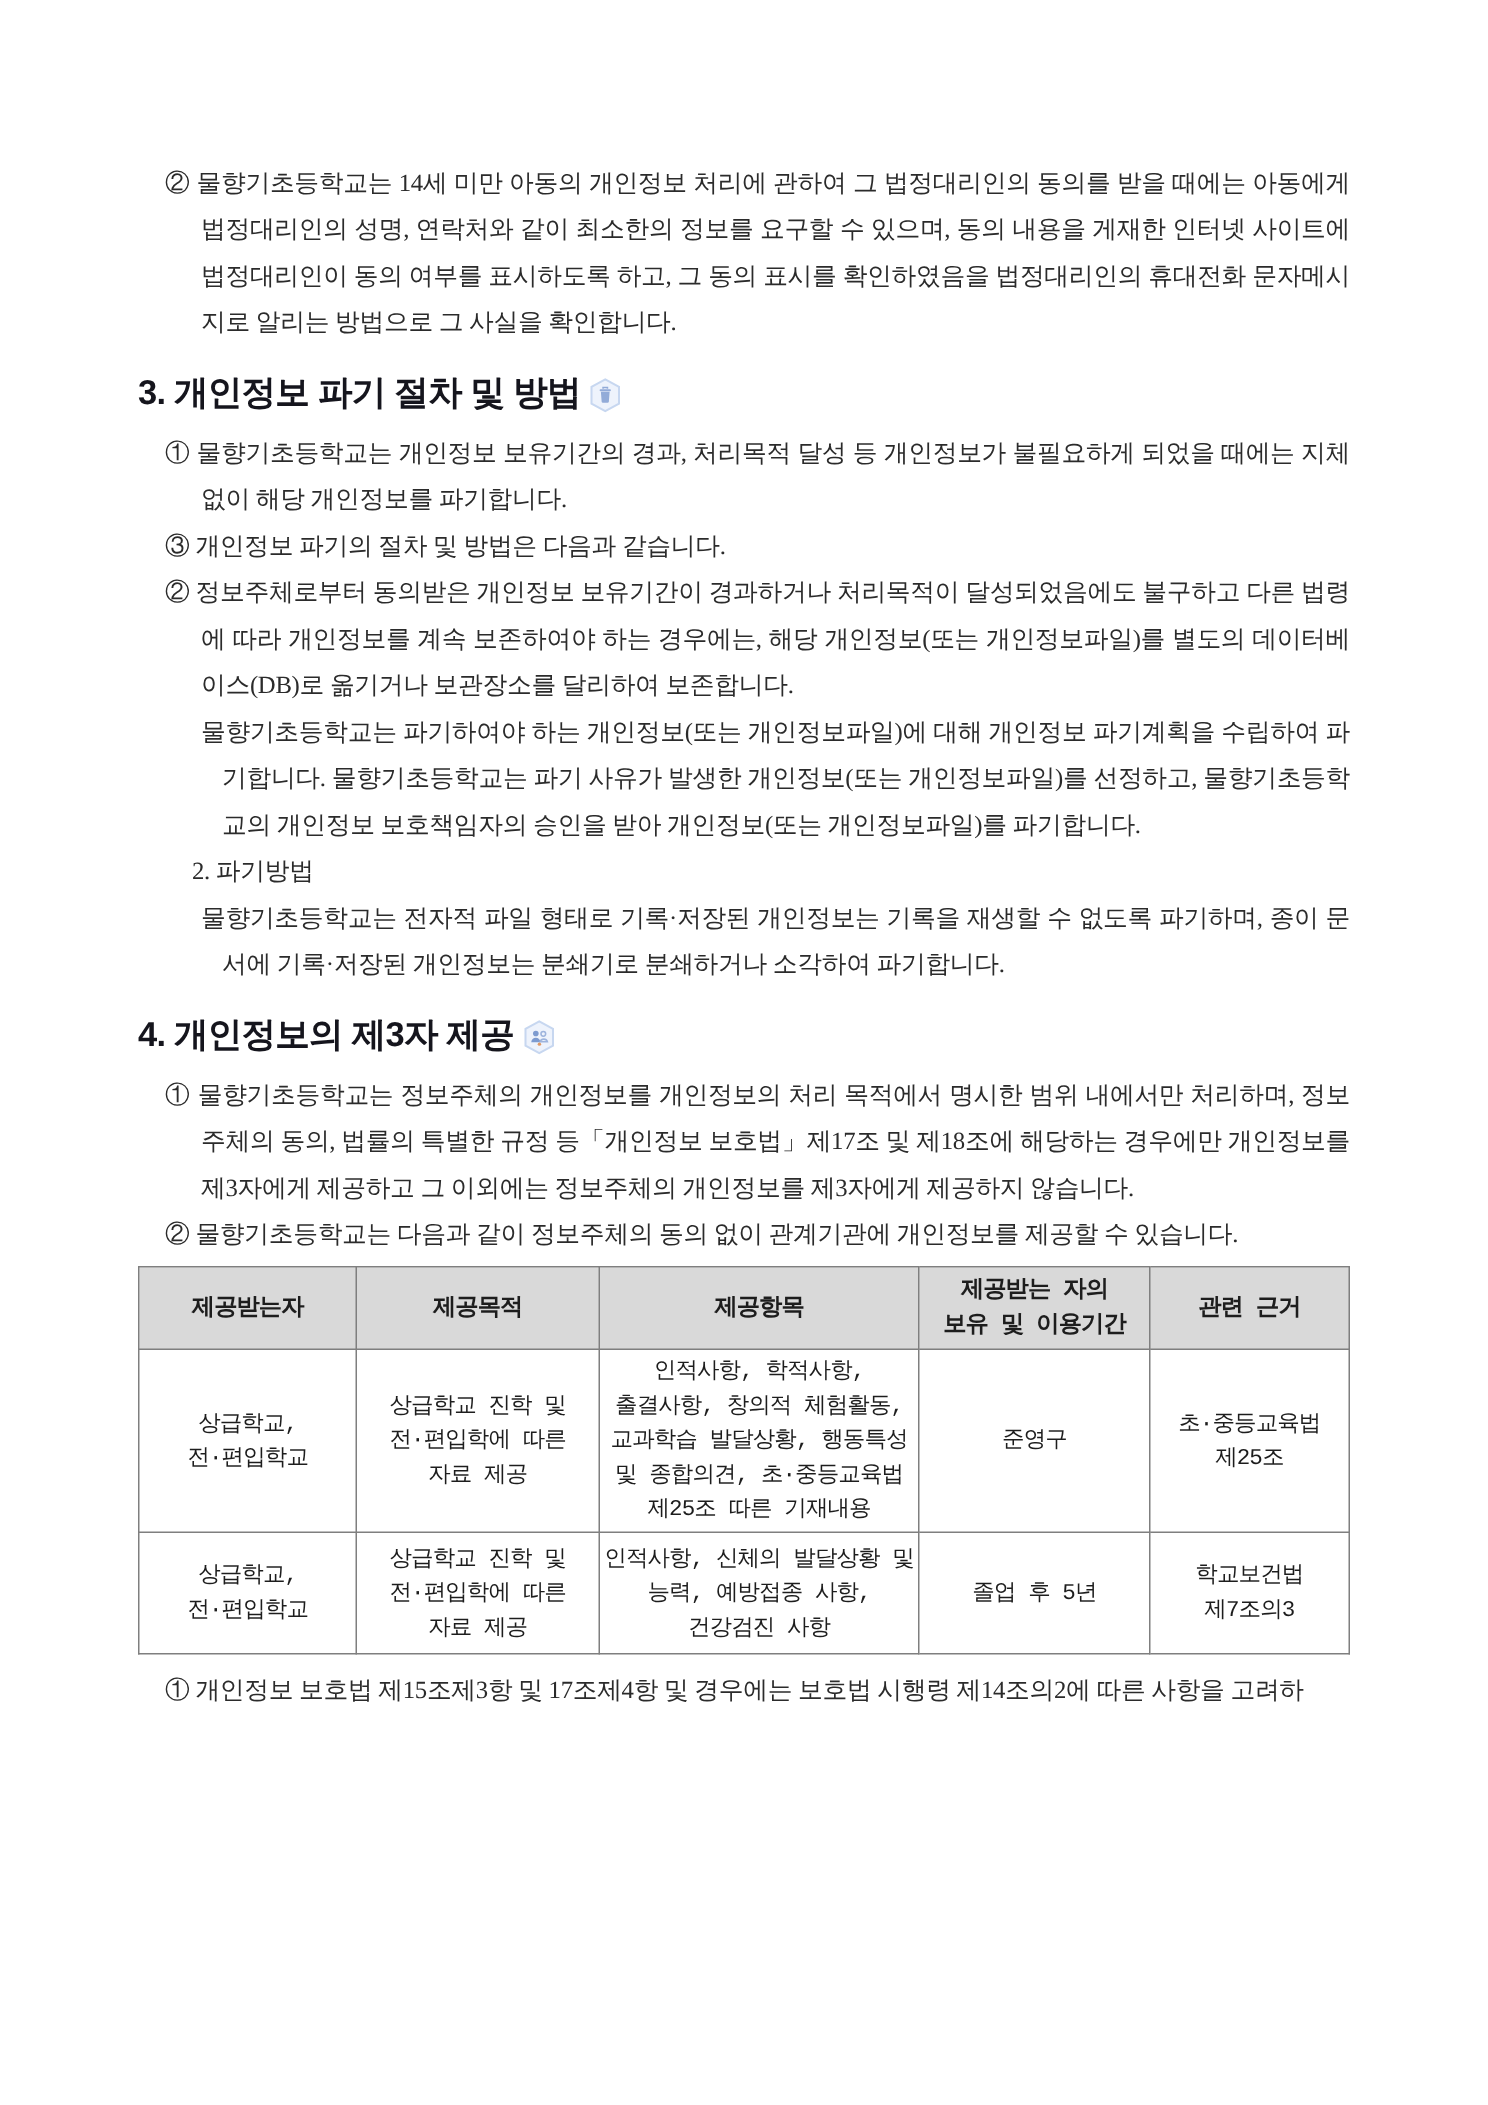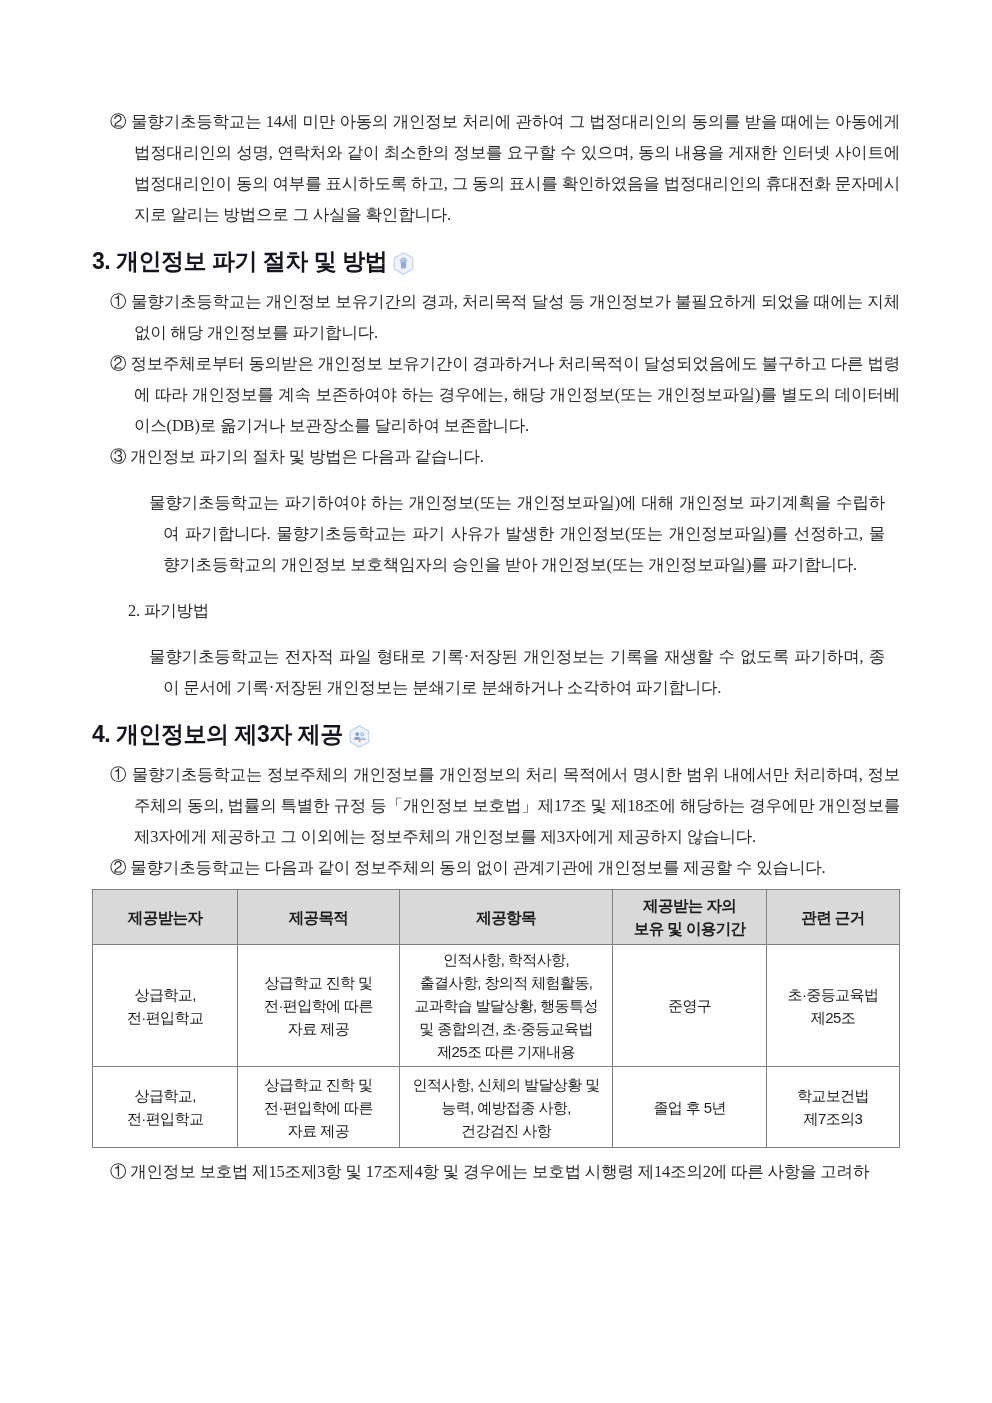--- a/index.html
+++ b/index.html
@@ -30,32 +30,32 @@
     font-size:23px;
     font-weight:bold;
     color:#15151d;
     letter-spacing:-0.5px;
     line-height:30px;
     margin:16px 0 10px 0;
   }
   .badge{vertical-align:-7px;margin-left:4px;}
   .subitem-label{margin:0 0 0 36px;}
   .subitem-body{
-    margin:15px;
+    margin:0;
     padding-left:56px;
     text-indent:-14px;
     text-align:justify;
     word-break:break-all;
   }
   table.ptable{
     width:100%;
     border-collapse:collapse;
     table-layout:fixed;
     margin:6px 0 8px 0;
-    font-family:Liberation Sans, sans-serif;
+    font-family:Liberation Mono, monospace;
     font-size:15px;
     letter-spacing:-0.6px;
     line-height:23px;
     color:#1d1d1d;
     padding-left:41px;
   }
   table.ptable th,table.ptable td{
     border:1px solid #7f7f7f;
     text-align:center;
     vertical-align:middle;
@@ -79,22 +79,22 @@
   <p class="item"><span>②</span> <span>물향기초등학교는 14세 미만 아동의 개인정보 처리에 관하여 그 법정대리인의 동의를 받을 때에는 아동에게 법정대리인의 성명, 연락처와 같이 최소한의 정보를 요구할 수 있으며, 동의 내용을 게재한 인터넷 사이트에 법정대리인이 동의 여부를 표시하도록 하고, 그 동의 표시를 확인하였음을 법정대리인의 휴대전화 문자메시지로 알리는 방법으로 그 사실을 확인합니다.</span></p>
 
   <h2 class="sec-title"><span>3. 개인정보 파기 절차 및 방법</span><svg class="badge" width="25" height="25" viewBox="0 0 24 24">
         <path d="M12 1.8 L20.8 6.7 L20.8 17.3 L12 22.2 L3.2 17.3 L3.2 6.7 Z" fill="#eef3fc" stroke="#c7d7f0" stroke-width="1.3"></path>
         <rect x="8.4" y="8.1" width="7.2" height="1.3" rx="0.6" fill="#92abd8"></rect>
         <path d="M10.6 7.9 v-0.9 h2.8 v0.9" fill="none" stroke="#92abd8" stroke-width="1"></path>
         <path d="M9.2 9.8 h5.6 l-0.5 6.3 a0.8 0.8 0 0 1 -0.8 0.7 h-3 a0.8 0.8 0 0 1 -0.8 -0.7 Z" fill="#92abd8"></path>
       </svg></h2>
 
   <p class="item"><span>①</span> <span>물향기초등학교는 개인정보 보유기간의 경과, 처리목적 달성 등 개인정보가 불필요하게 되었을 때에는 지체없이 해당 개인정보를 파기합니다.</span></p>
+  <p class="item"><span>③</span> <span>개인정보 파기의 절차 및 방법은 다음과 같습니다.</span></p>
   <p class="item"><span>②</span> <span>정보주체로부터 동의받은 개인정보 보유기간이 경과하거나 처리목적이 달성되었음에도 불구하고 다른 법령에 따라 개인정보를 계속 보존하여야 하는 경우에는, 해당 개인정보(또는 개인정보파일)를 별도의 데이터베이스(DB)로 옮기거나 보관장소를 달리하여 보존합니다.</span></p>
-  <p class="item"><span>③</span> <span>개인정보 파기의 절차 및 방법은 다음과 같습니다.</span></p>
 
   <p class="subitem-body">물향기초등학교는 파기하여야 하는 개인정보(또는 개인정보파일)에 대해 개인정보 파기계획을 수립하여 파기합니다. 물향기초등학교는 파기 사유가 발생한 개인정보(또는 개인정보파일)를 선정하고, 물향기초등학교의 개인정보 보호책임자의 승인을 받아 개인정보(또는 개인정보파일)를 파기합니다.</p>
   <p class="subitem-label">2. 파기방법</p>
   <p class="subitem-body">물향기초등학교는 전자적 파일 형태로 기록·저장된 개인정보는 기록을 재생할 수 없도록 파기하며, 종이 문서에 기록·저장된 개인정보는 분쇄기로 분쇄하거나 소각하여 파기합니다.</p>
 
   <h2 class="sec-title"><span>4. 개인정보의 제3자 제공</span><svg class="badge" width="25" height="25" viewBox="0 0 24 24">
         <path d="M12 1.8 L20.8 6.7 L20.8 17.3 L12 22.2 L3.2 17.3 L3.2 6.7 Z" fill="#eef3fc" stroke="#c7d7f0" stroke-width="1.3"></path>
         <circle cx="9.8" cy="9.6" r="1.8" fill="#7d9bd0"></circle>
         <path d="M6.9 15.2 a2.9 2.9 0 0 1 5.8 0 Z" fill="#7d9bd0"></path>
         <circle cx="14.6" cy="9.8" r="1.5" fill="none" stroke="#9db4dd" stroke-width="1"></circle>

